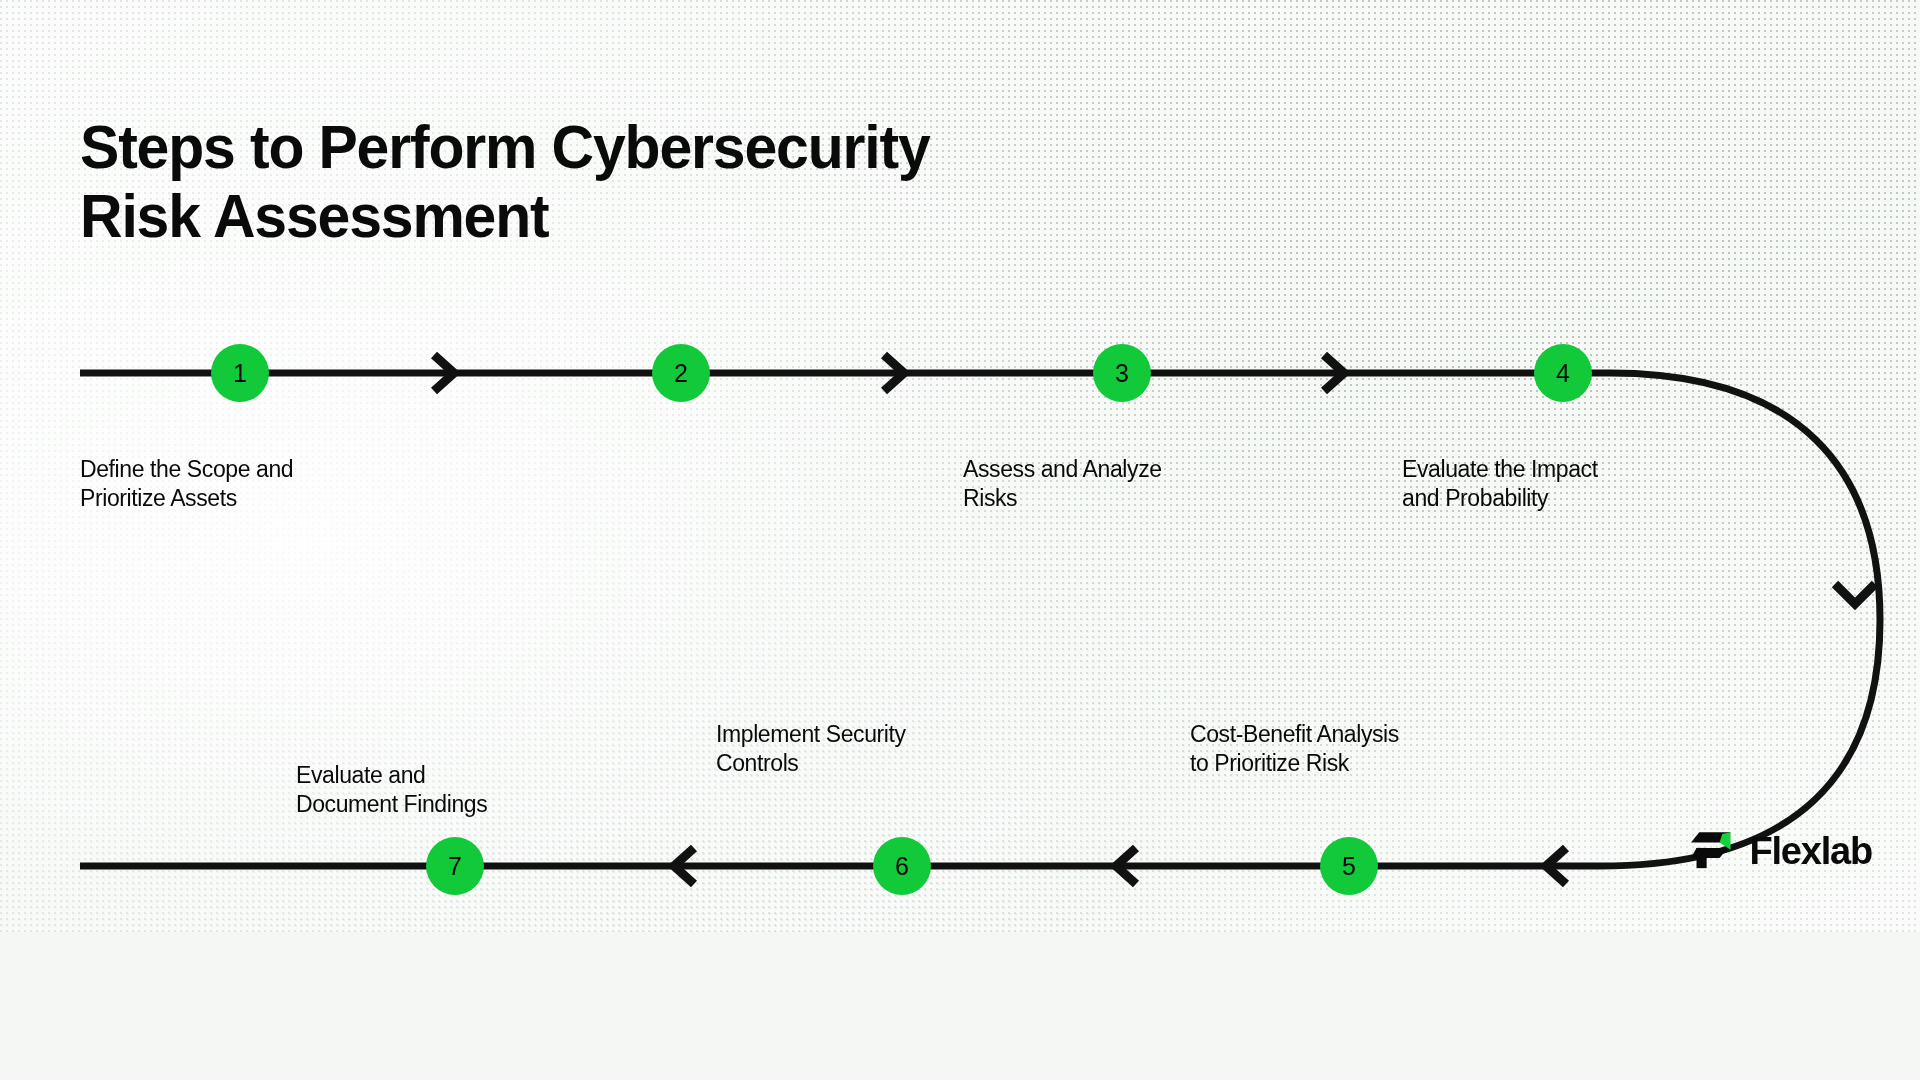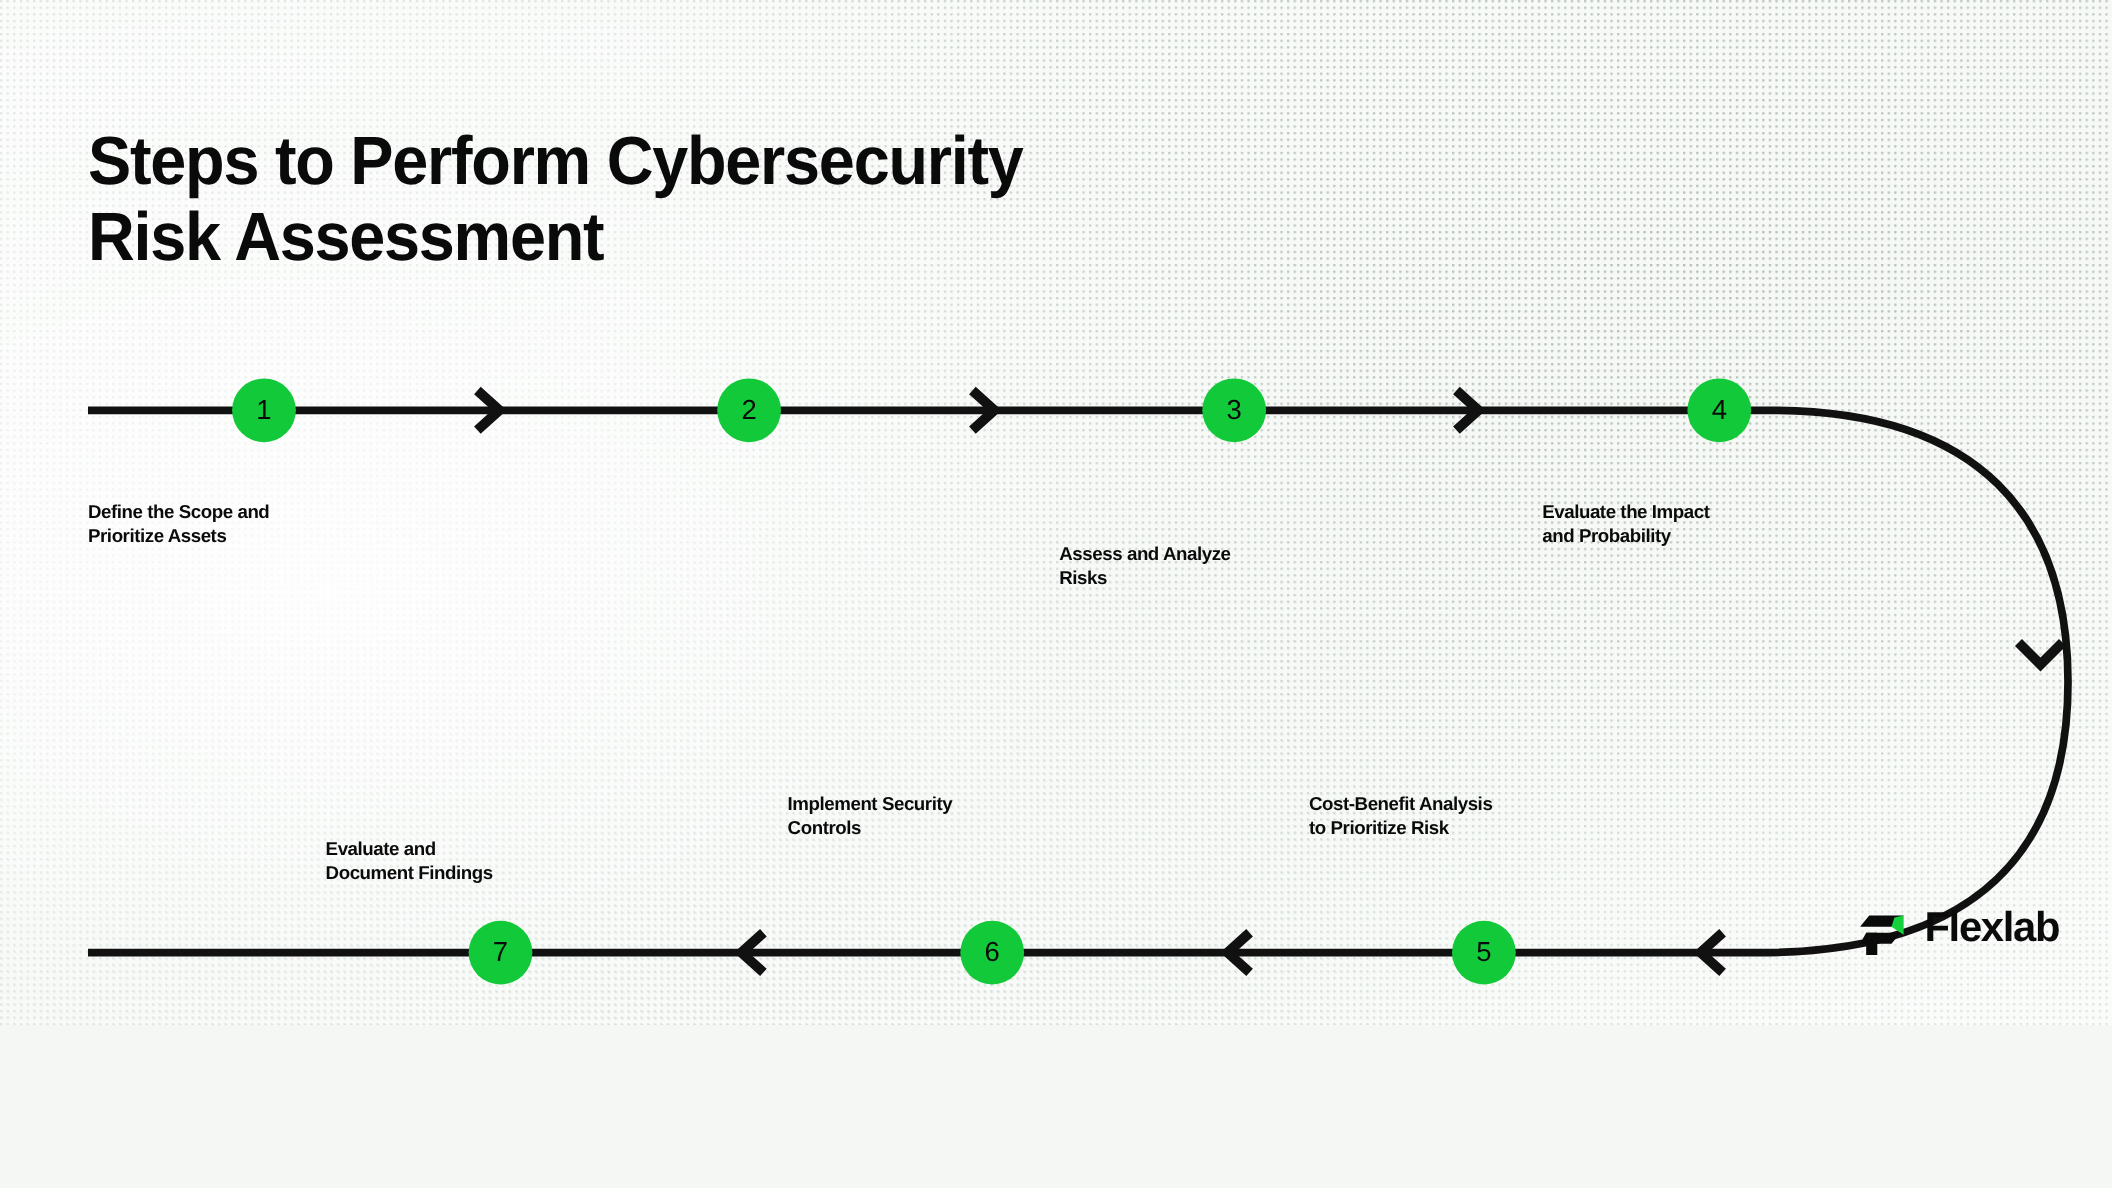--- a/index.html
+++ b/index.html
@@ -98,35 +98,35 @@
     font-size: 25px;
     font-weight: 400;
     line-height: 1;
     letter-spacing: 0px;
   }
 
   
   .step-caption {
     position: absolute;
     color: #0a0a0a;
-    font-size: 17px;
-    font-weight: 700;
+    font-size: 23px;
+    font-weight: 400;
     line-height: 1.28;
     letter-spacing: -0.4px;
     white-space: pre-line;
     width: 420px;
   }
 
   
   #logo {
     position: absolute;
     right: 48px;
     bottom: 62px;
     display: flex;
-    align-items: flex-start;
+    align-items: flex-end;
     gap: 12px;
   }
   #logo-mark {
     width: 46px;
     height: 46px;
     flex: none;
   }
   #logo-text {
     color: #0a0a0a;
     font-size: 38px;
@@ -184,21 +184,21 @@
   </div>
   <div class="step-node" style="left:902px; top:866px;">
     <span class="step-number">6</span>
   </div>
   <div class="step-node" style="left:455px; top:866px;">
     <span class="step-number">7</span>
   </div>
 
   <div class="step-caption" style="left:80px; top:455px;">Define the Scope and
 Prioritize Assets</div>
-  <div class="step-caption" style="left:963px; top:455px;margin-top:38px;">Assess and Analyze
+  <div class="step-caption" style="left:963px; top:455px;">Assess and Analyze
 Risks</div>
   <div class="step-caption" style="left:1190px; top:720px;">Cost-Benefit Analysis
 to Prioritize Risk</div>
 
   <div class="step-caption" style="left:1402px; top:455px;">Evaluate the Impact
 and Probability</div>
   <div class="step-caption" style="left:716px; top:720px;">Implement Security
 Controls</div>
   <div class="step-caption" style="left:296px; top:720px;margin-top:41px;">Evaluate and
 Document Findings</div>

